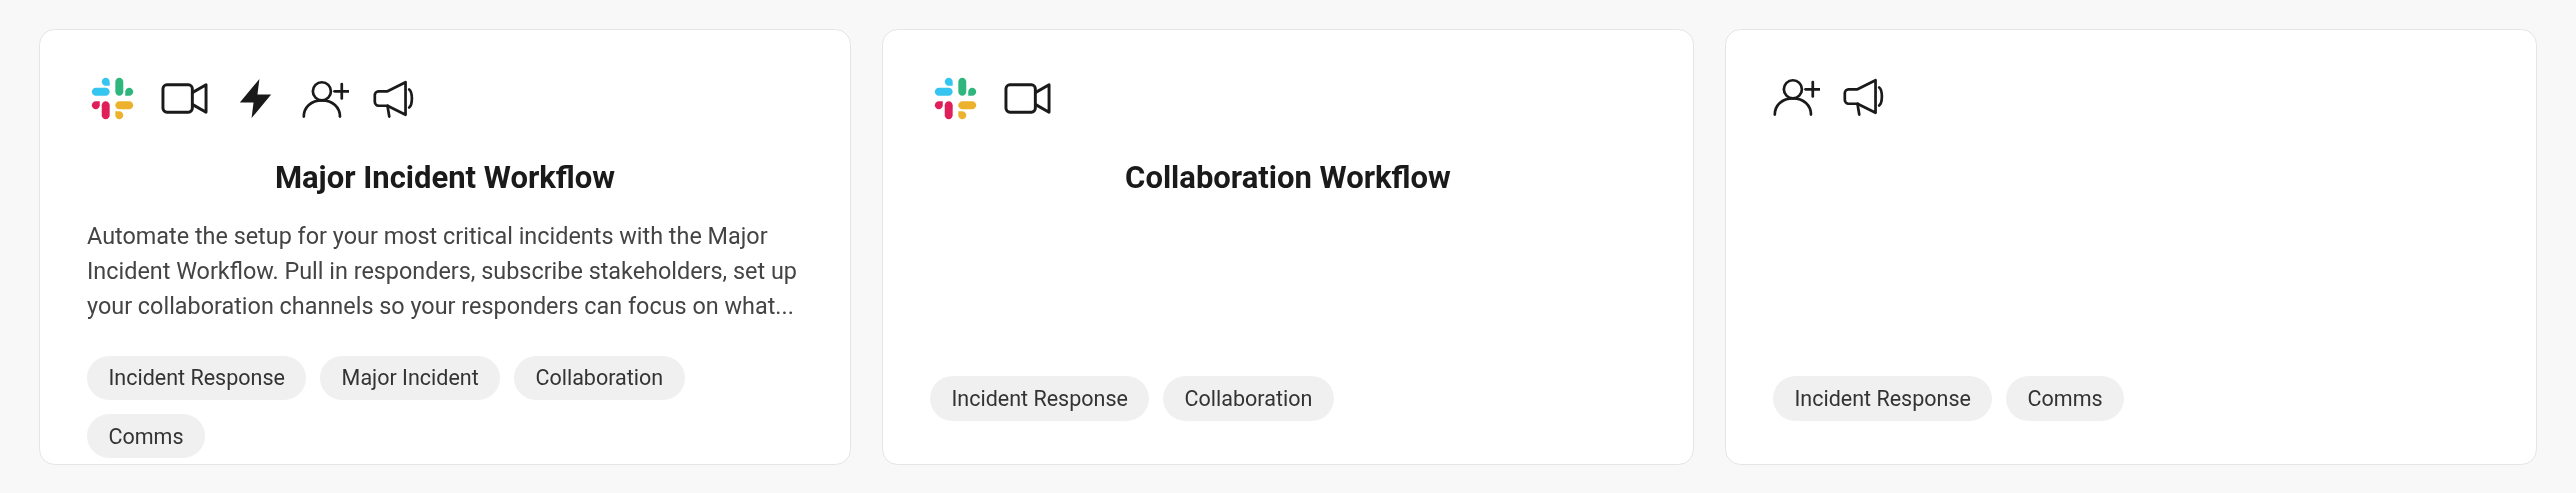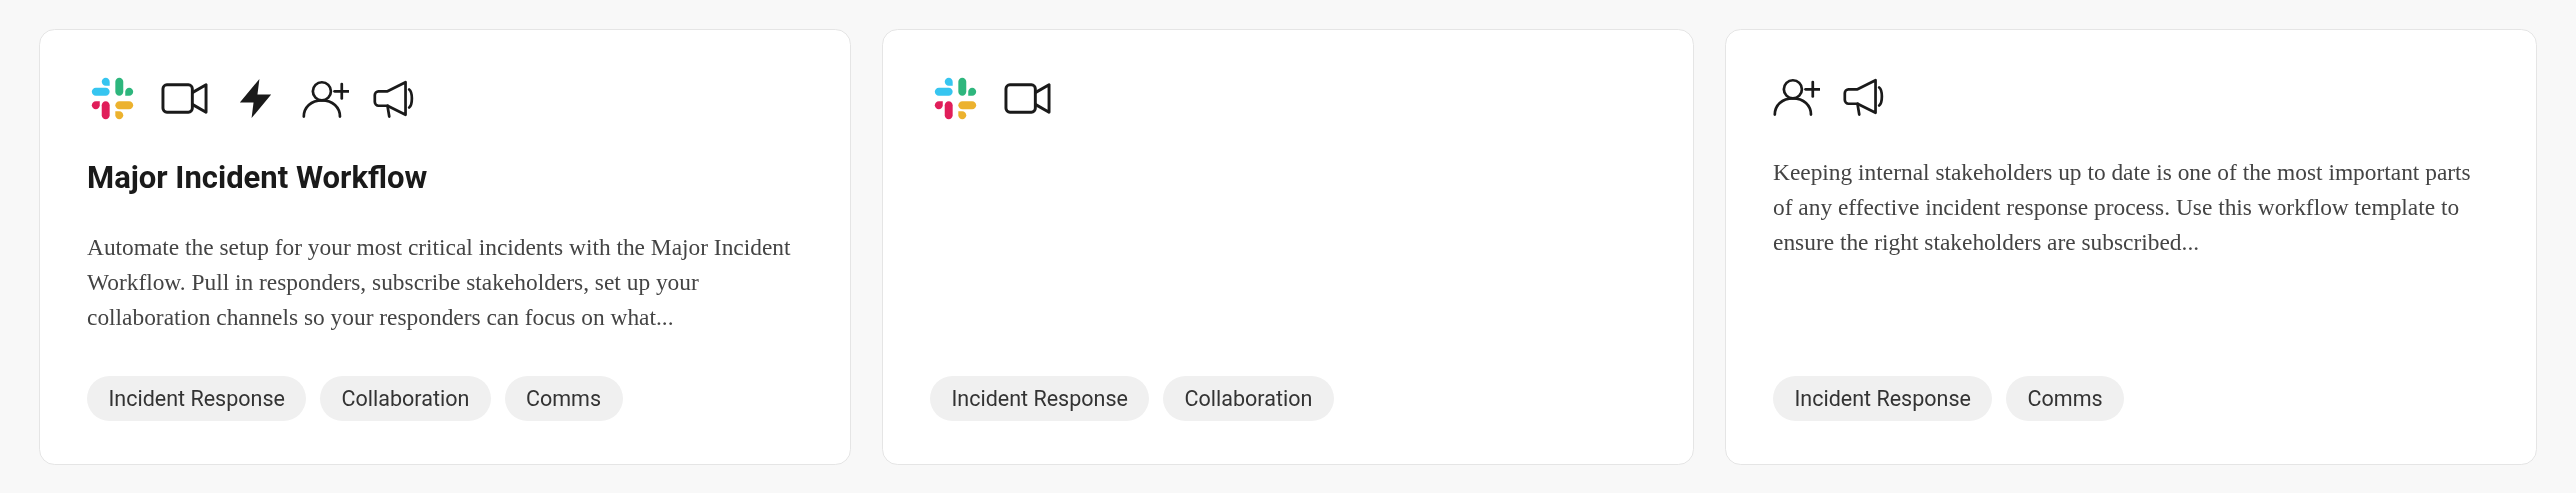--- a/index.html
+++ b/index.html
@@ -42,31 +42,31 @@
       display: flex;
       align-items: center;
       gap: 23.4px;
       margin-bottom: 31px;
     }
 
     .card-title {
       font-size: 31px;
       font-weight: 700;
       color: #1a1a1a;
-      margin-bottom: 34px;
+      margin-bottom: 23px;
       line-height: 1.2;
+      text-align: center;
     }
 
     .card-description {
       font-size: 23.4px;
       color: #444444;
       line-height: 1.5;
       flex: 1;
       margin-bottom: 31px;
-      font-family: Liberation Serif, serif;
     }
 
     .card-tags {
       display: flex;
       flex-wrap: wrap;
       gap: 13.7px;
       margin-top: auto;
     }
 
     .tag {
@@ -146,20 +146,21 @@
           <path d="M6 16H16L36 6V42L16 32H6C4 32 2 30 2 28V20C2 18 4 16 6 16Z" stroke="#1a1a1a" stroke-width="3" fill="none" stroke-linejoin="round"></path>
           <path d="M16 32L18 44" stroke="#1a1a1a" stroke-width="3" stroke-linecap="round"></path>
           <path d="M40 14C44 17 44 31 40 34" stroke="#1a1a1a" stroke-width="3" stroke-linecap="round" fill="none"></path>
         </svg>
       </span>
     </div>
     <div class="card-title">Major Incident Workflow</div>
     <div class="card-description">Automate the setup for your most critical incidents with the Major Incident Workflow. Pull in responders, subscribe stakeholders, set up your collaboration channels so your responders can focus on what...</div>
     <div class="card-tags">
       <span class="tag">Incident Response</span>
+      <span class="tag">Major Incident</span>
       <span class="tag">Collaboration</span>
       <span class="tag">Comms</span>
     </div>
   </div>
 
   <div class="card">
     <div class="card-icons">
 
       <span>
         <svg class="slack-icon" viewBox="0 0 54 54" fill="none" xmlns="http://www.w3.org/2000/svg">
@@ -174,20 +175,21 @@
         </svg>
       </span>
 
       <span>
         <svg class="icon-svg" viewBox="0 0 48 48" xmlns="http://www.w3.org/2000/svg">
           <rect x="2" y="10" width="30" height="28" rx="4" stroke="#1a1a1a" stroke-width="3" fill="none"></rect>
           <path d="M32 18L46 10V38L32 30" stroke="#1a1a1a" stroke-width="3" fill="none" stroke-linejoin="round"></path>
         </svg>
       </span>
     </div>
+    <div class="card-title">Collaboration Workflow</div>
     <div class="card-tags">
       <span class="tag">Incident Response</span>
       <span class="tag">Collaboration</span>
     </div>
   </div>
 
   <div class="card">
     <div class="card-icons">
 
       <span>
@@ -200,21 +202,20 @@
       </span>
 
       <span>
         <svg class="icon-svg" viewBox="0 0 52 48" xmlns="http://www.w3.org/2000/svg">
           <path d="M6 16H16L36 6V42L16 32H6C4 32 2 30 2 28V20C2 18 4 16 6 16Z" stroke="#1a1a1a" stroke-width="3" fill="none" stroke-linejoin="round"></path>
           <path d="M16 32L18 44" stroke="#1a1a1a" stroke-width="3" stroke-linecap="round"></path>
           <path d="M40 14C44 17 44 31 40 34" stroke="#1a1a1a" stroke-width="3" stroke-linecap="round" fill="none"></path>
         </svg>
       </span>
     </div>
-    <div class="card-description">Keeping internal stakeholders up to date is one of the most important parts of any effective incident response process. Use this workflow template to ensure the right stakeholders are subscribed...</div>
     <div class="card-tags">
       <span class="tag">Incident Response</span>
       <span class="tag">Comms</span>
     </div>
   </div>
 
 </div>
 
 
 </body></html>

